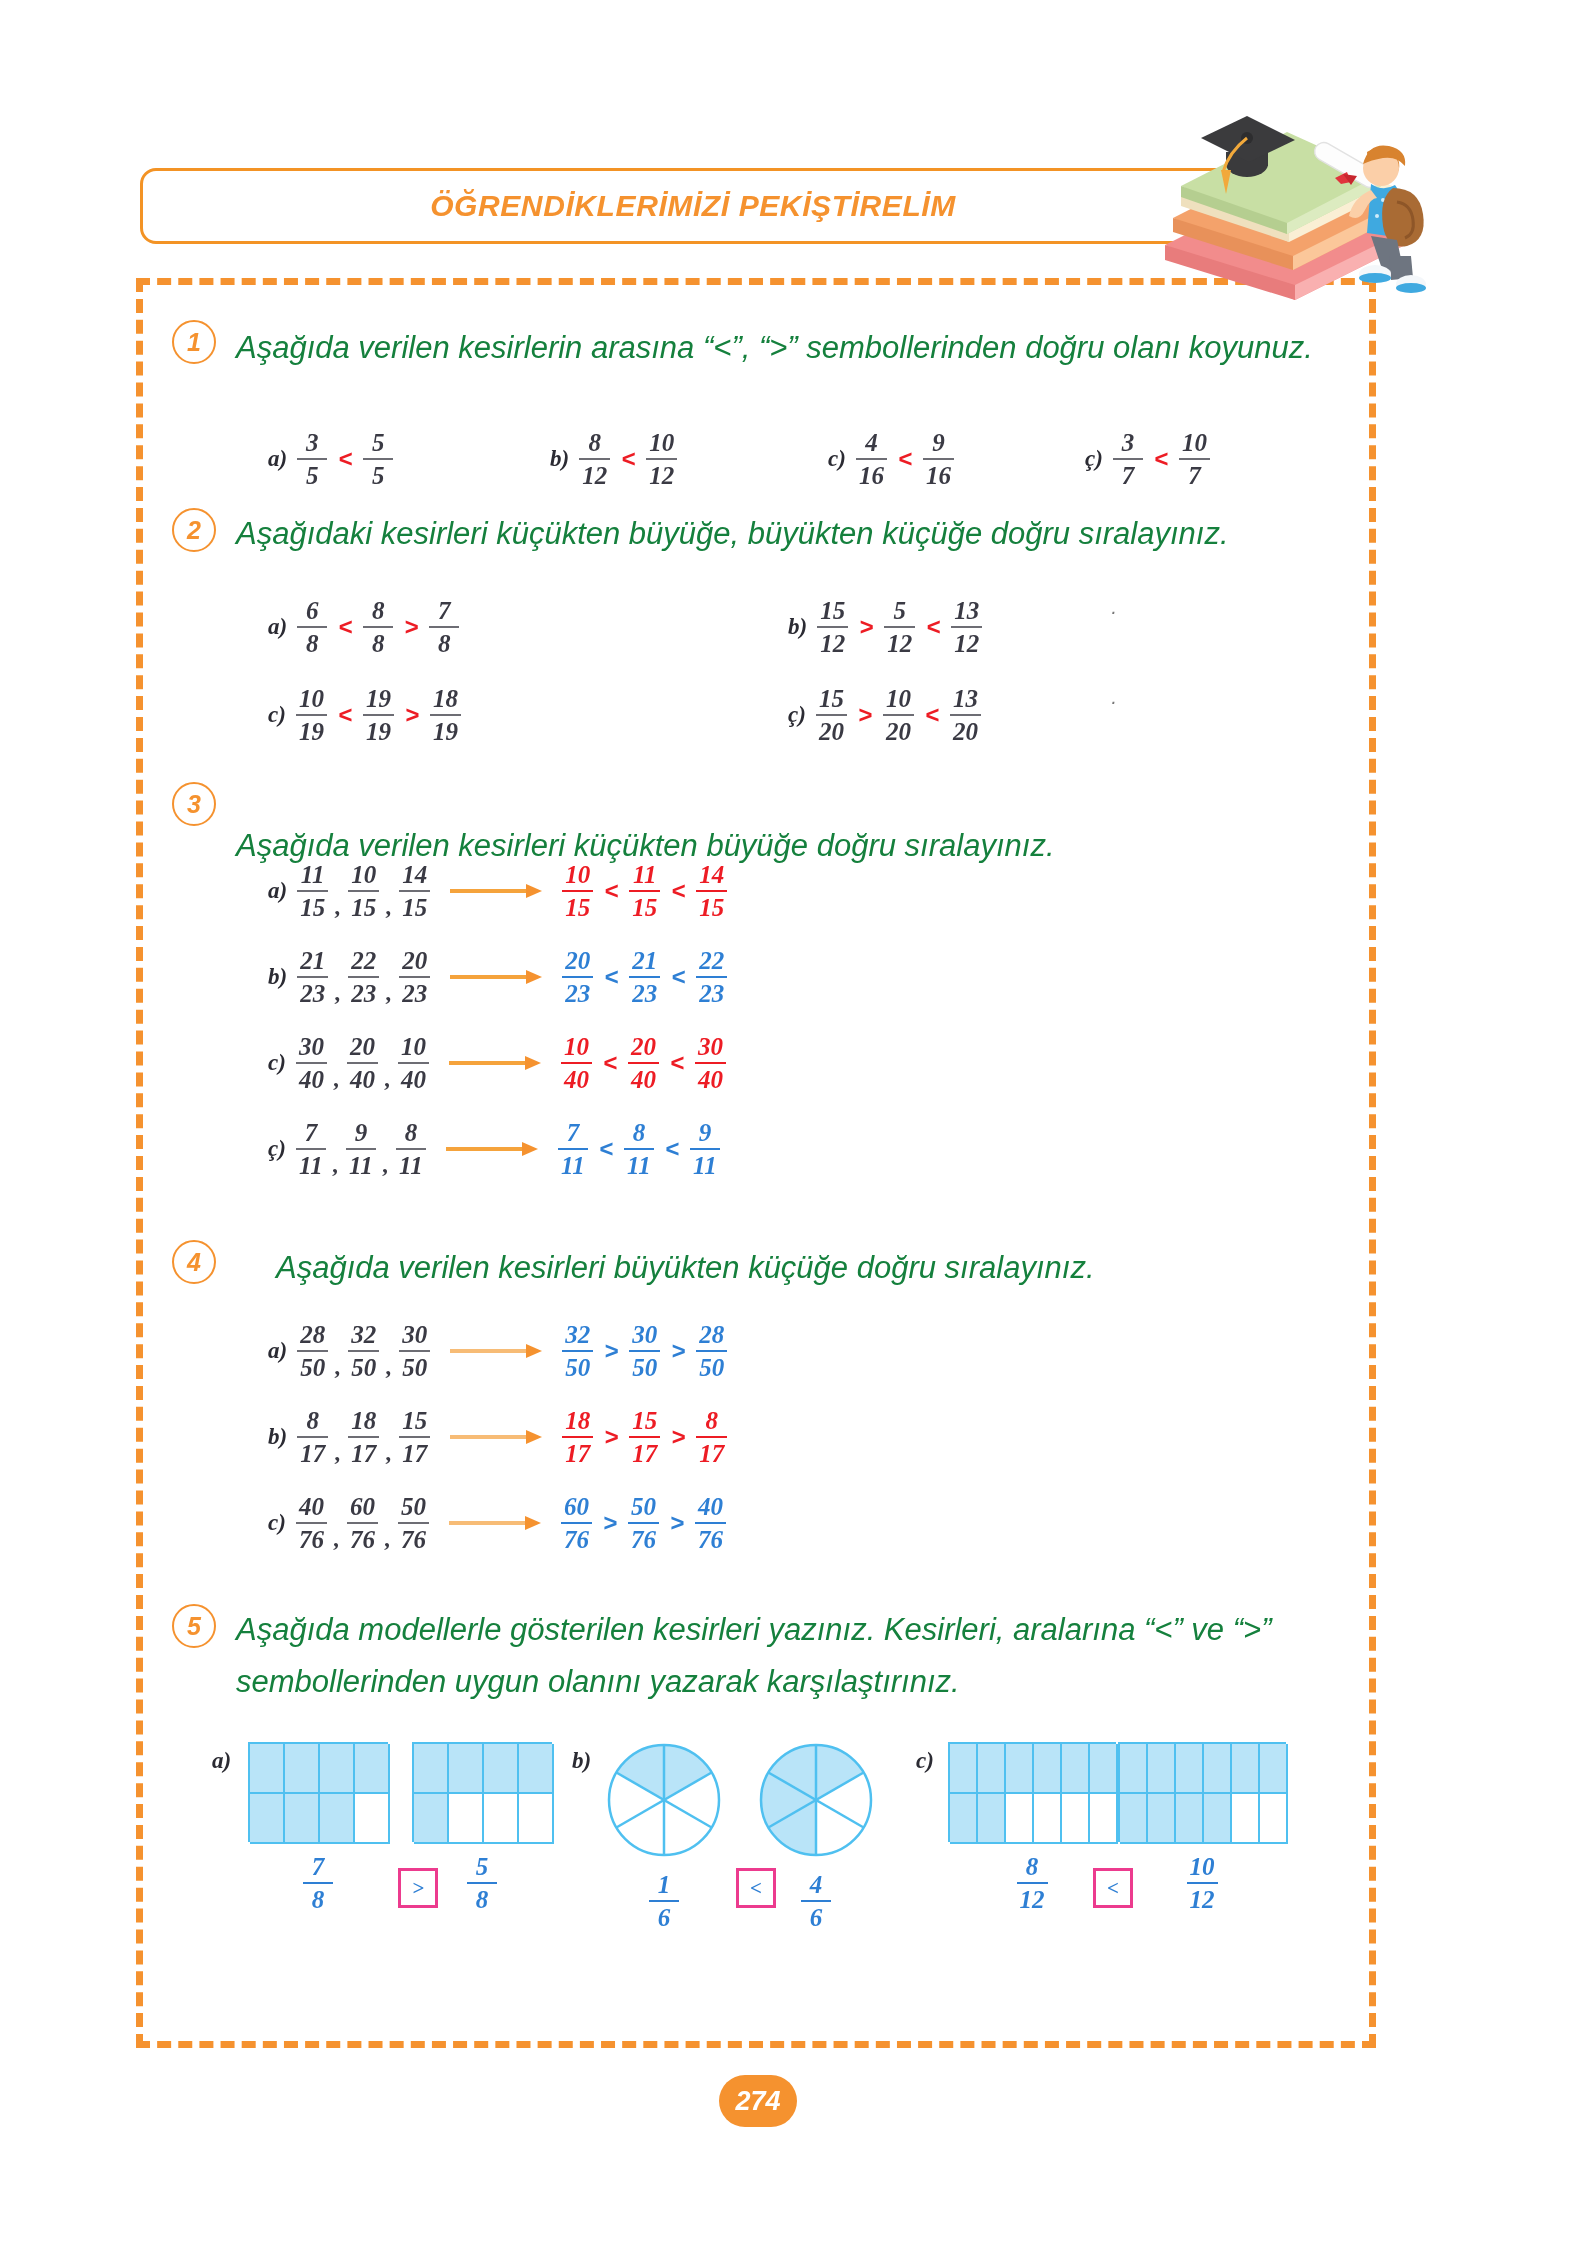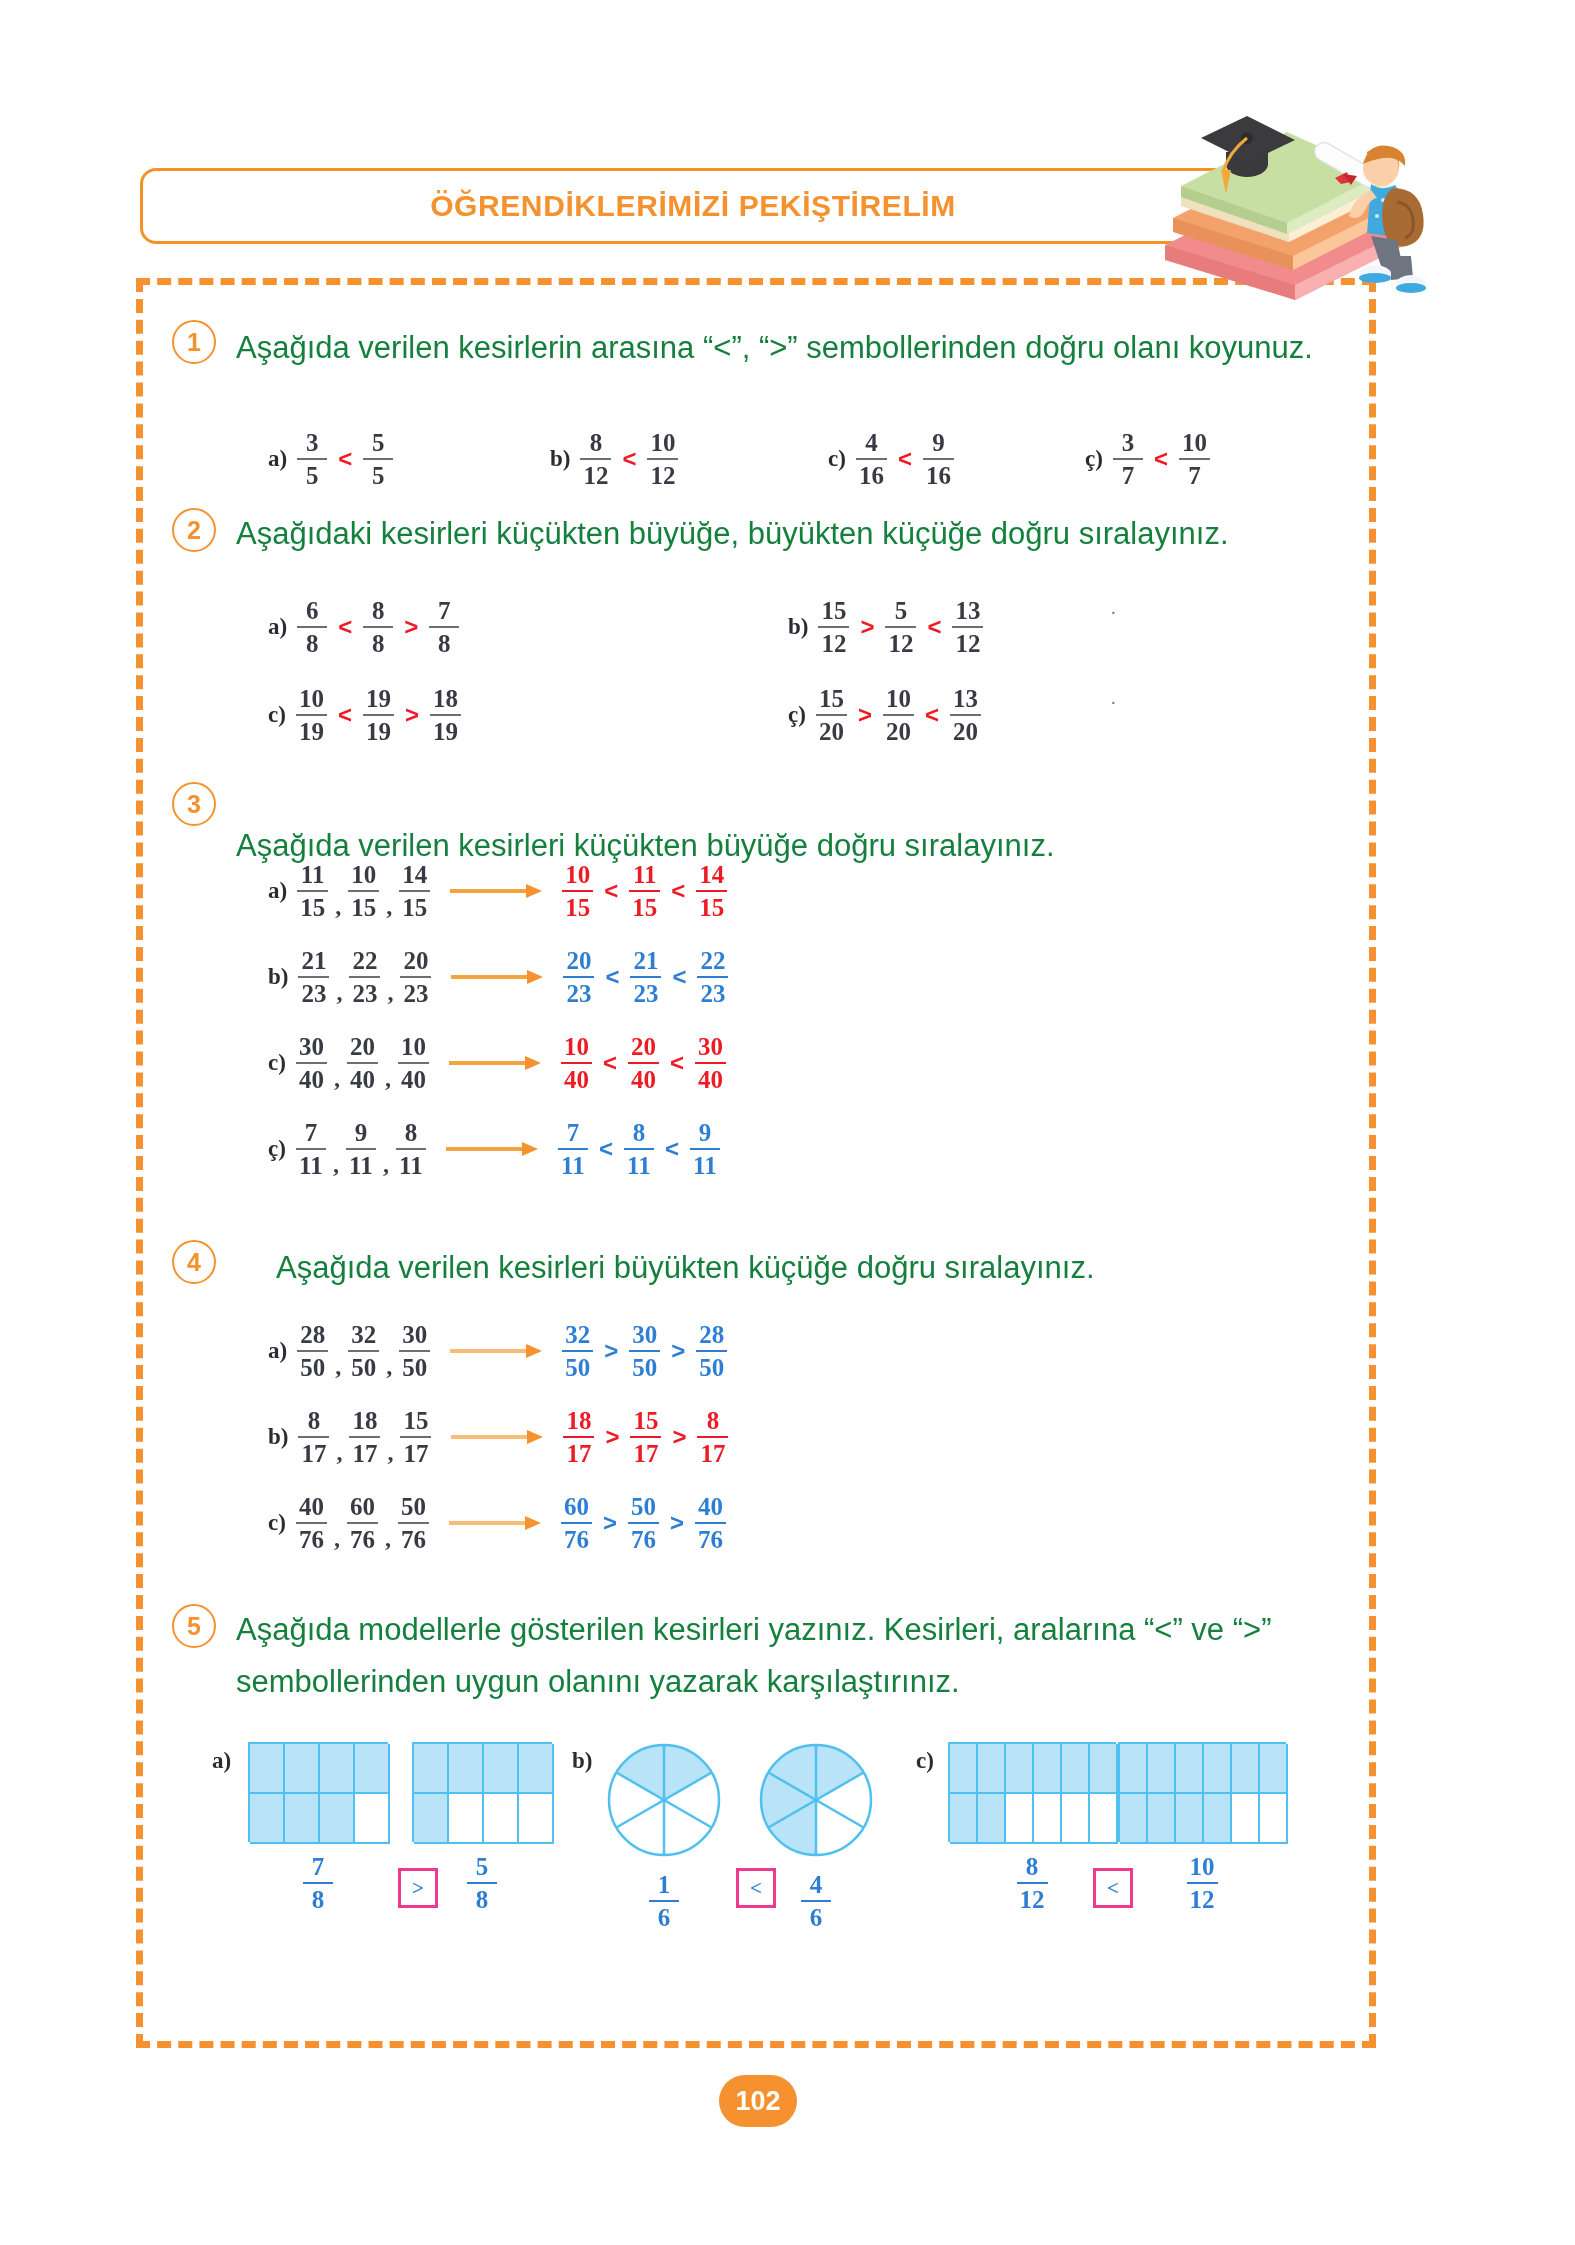--- a/index.html
+++ b/index.html
@@ -1,21 +1,21 @@
 <!DOCTYPE html>
 <html><head>
 <meta charset="utf-8">
 <style>
   html,body{margin:0;padding:0;}
   body{
     width:1575px;height:2245px;background:#ffffff;
     font-family:"Liberation Sans", sans-serif;
     position:relative;overflow:hidden;
   }
-  .page{position:relative;width:1483px;height:2245px;}
+  .page{position:relative;width:1483px;height:2245px;font-style:italic;}
 
   
   .banner{
     position:absolute;left:140px;top:168px;width:1100px;height:70px;
     border:3px solid #F39325;border-radius:16px;background:#fff;
     display:flex;align-items:center;justify-content:center;z-index:3;
   }
   .banner-title{
     color:#F5922F;font-size:30px;font-weight:bold;letter-spacing:.6px;
     font-family:"Liberation Sans", sans-serif;white-space:nowrap;
@@ -747,15 +747,15 @@
     </div>
     <div style="display:flex;justify-content:center;margin-top:12px;">
       <span class="fr blue">
           <span class="num">10</span>
           <span class="bar"></span>
           <span class="den">12</span>
         </span>
     </div>
   </div>
 
-  <div class="pagenum">102</div>
+  <div class="pagenum">274</div>
 
 </div>
 
 </body></html>

